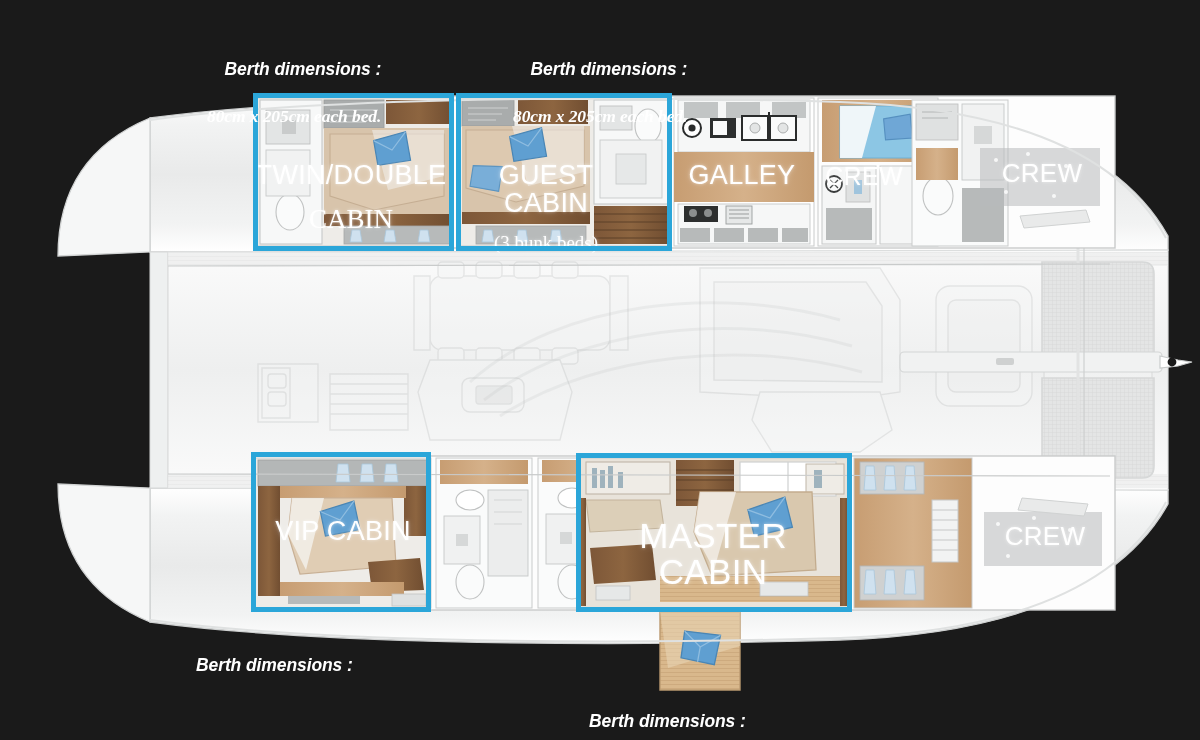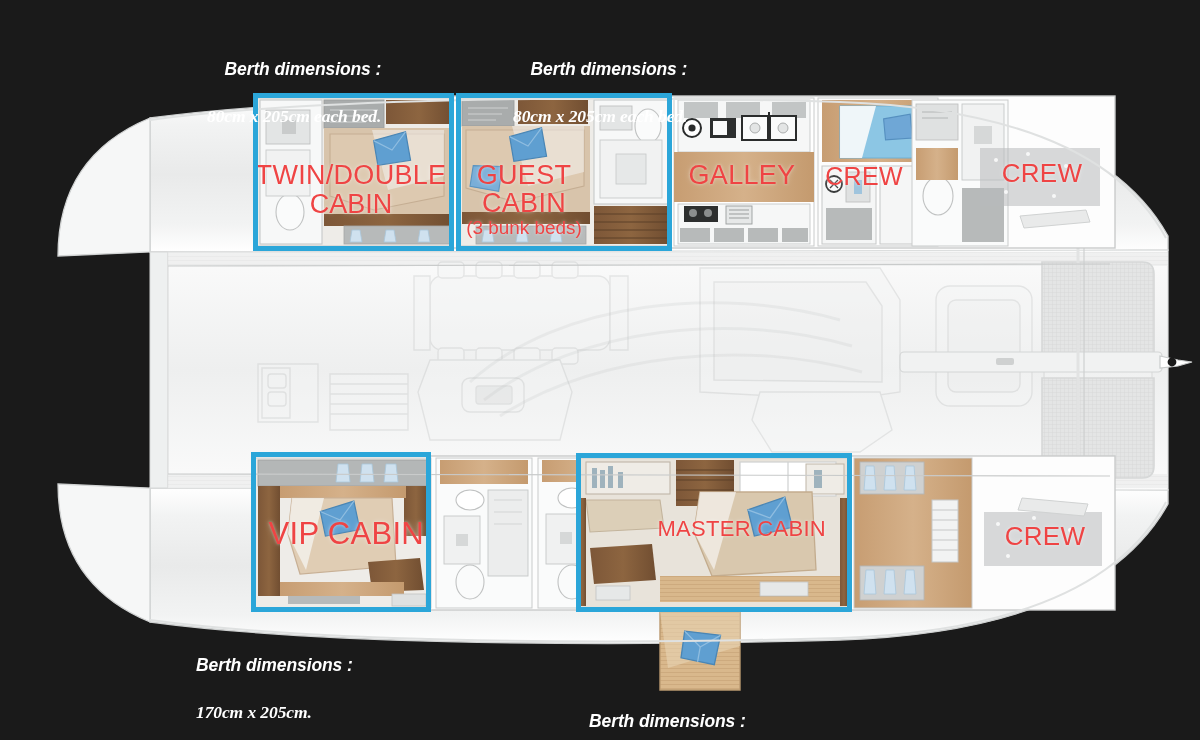--- a/index.html
+++ b/index.html
@@ -42,43 +42,44 @@
   #annot-guest { left: 513px;  top: 34px; }
   #annot-vip   { left: 196px;  top: 630px; }
   #annot-master{ left: 589px;  top: 686px; }
 
   
   #boat { position: absolute; left: 0; top: 0; width: 1200px; height: 740px; }
 
   
   .room-label {
     position: absolute;
-    color: #ef4444;
+    color: #ffffff;
     font-weight: 400;
     letter-spacing: 0.3px;
     text-align: center;
     line-height: 1.02;
     font-family: "Liberation Sans", sans-serif;
     text-shadow: 0 0 3px rgba(255,255,255,.45), 0 0 6px rgba(255,255,255,.3);
     pointer-events: none;
   }
   .room-label .sub {
     display: block;
     font-size: 0.70em;
     letter-spacing: 0px;
-    margin-top: 1px;
+    margin-top: 16px;
+    font-family: Liberation Serif, serif;
   }
 
   #lbl-twin   { left: 246px; top: 162px; width: 210px; font-size: 27px; }
-  #lbl-guest  { left: 440px; top: 162px; width: 168px; font-size: 27px; }
+  #lbl-guest  { left: 462px; top: 162px; width: 168px; font-size: 27px; }
   #lbl-galley { left: 672px; top: 162px; width: 140px; font-size: 27px; }
   #lbl-crew1  { left: 806px; top: 164px; width: 116px; font-size: 25px; }
   #lbl-crew2  { left: 986px; top: 160px; width: 112px; font-size: 26px; }
-  #lbl-vip    { left: 262px; top: 518px; width: 162px; font-size: 31px; text-align: right; }
-  #lbl-master { left: 600px; top: 518px; width: 226px; font-size: 22px; text-align: right; }
+  #lbl-vip    { left: 262px; top: 518px; width: 162px; font-size: 27px; }
+  #lbl-master { left: 600px; top: 518px; width: 226px; font-size: 35px; }
   #lbl-crew3  { left: 990px; top: 523px; width: 110px; font-size: 26px; }
 
   
   .hl-box {
     position: absolute;
     border: 5px solid #2BA6D9;
     background: transparent;
     pointer-events: auto;
   }
   #box-twin   { left: 253px;  top: 93px;  width: 201px; height: 158px; }
@@ -526,21 +527,20 @@
     <span class="l2">80cm x 205cm each bed.</span>
   </div>
 
   <div class="annot" id="annot-guest">
     <span class="l1">Berth dimensions :</span>
     <span class="l2">80cm x 205cm each bed.</span>
   </div>
 
   <div class="annot" id="annot-vip">
     <span class="l1">Berth dimensions :</span>
-    <span class="l2">170cm x 205cm.</span>
   </div>
 
   <div class="annot right-al" id="annot-master">
     <span class="l1">Berth dimensions :</span>
     
   </div>
 
 </div>
 
 </body></html>

